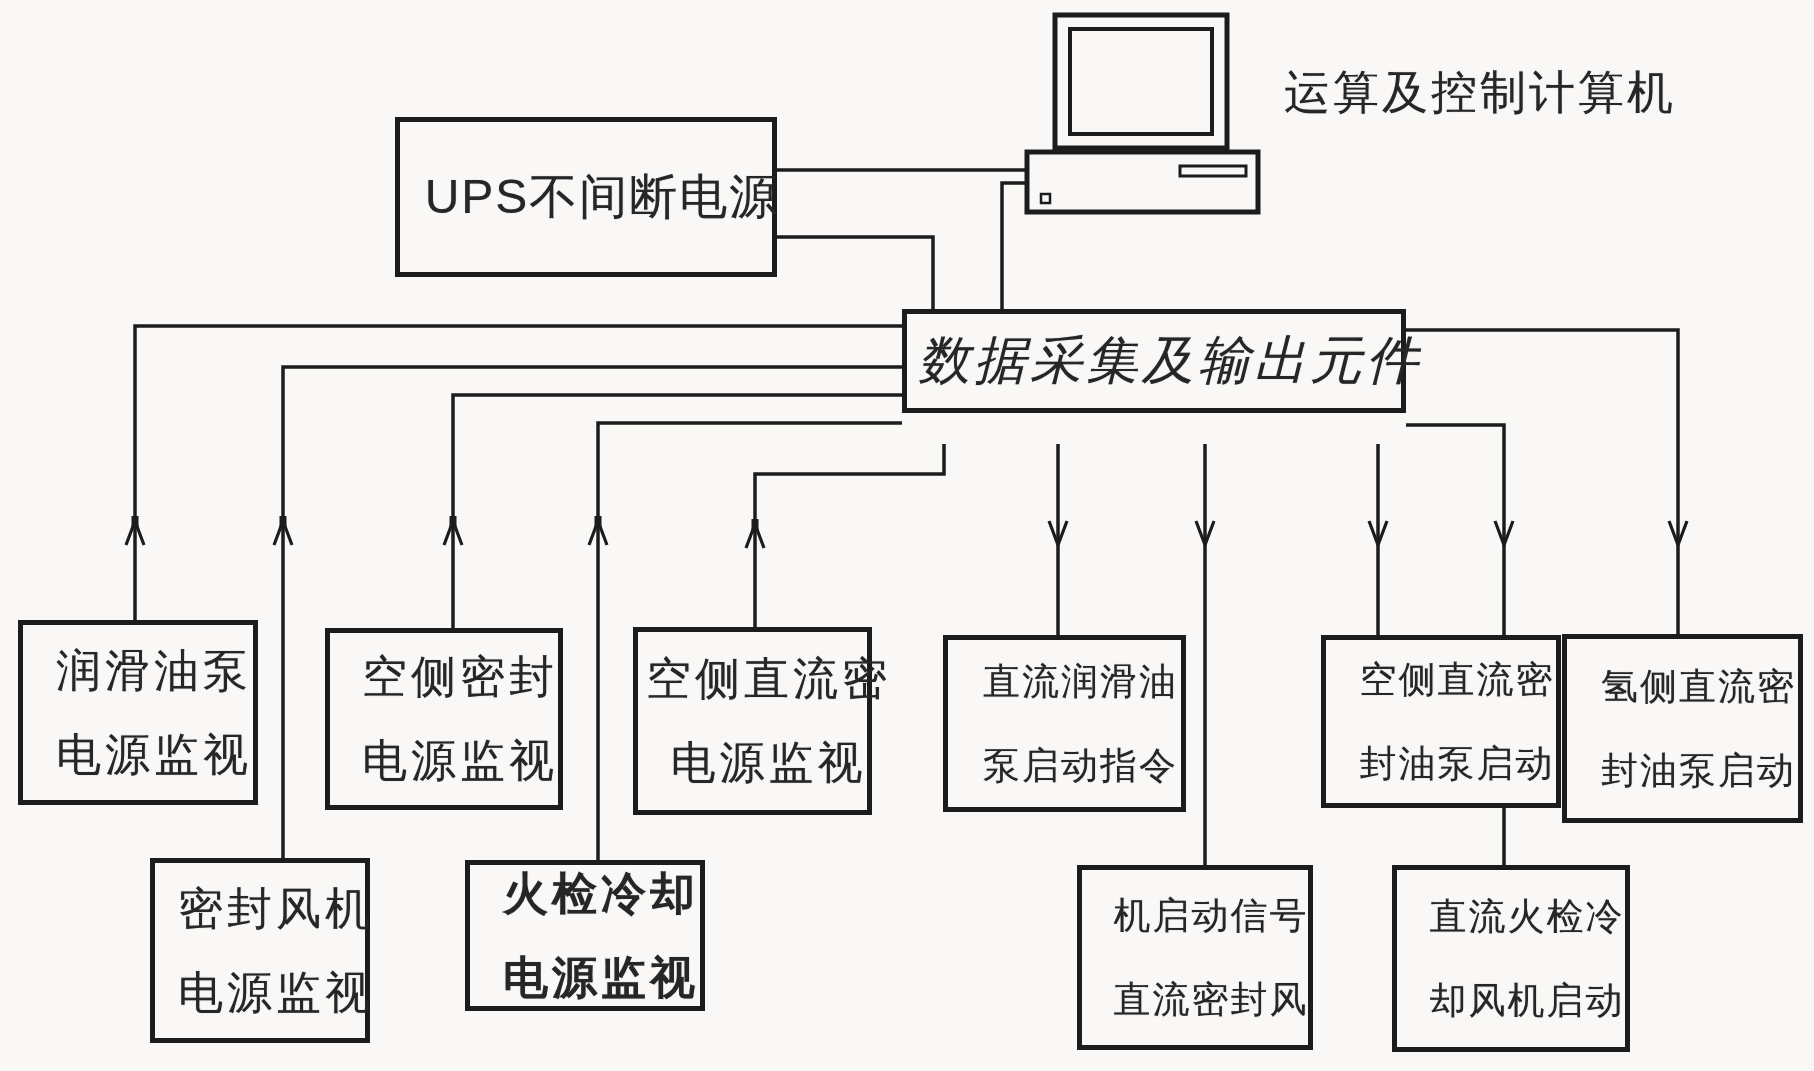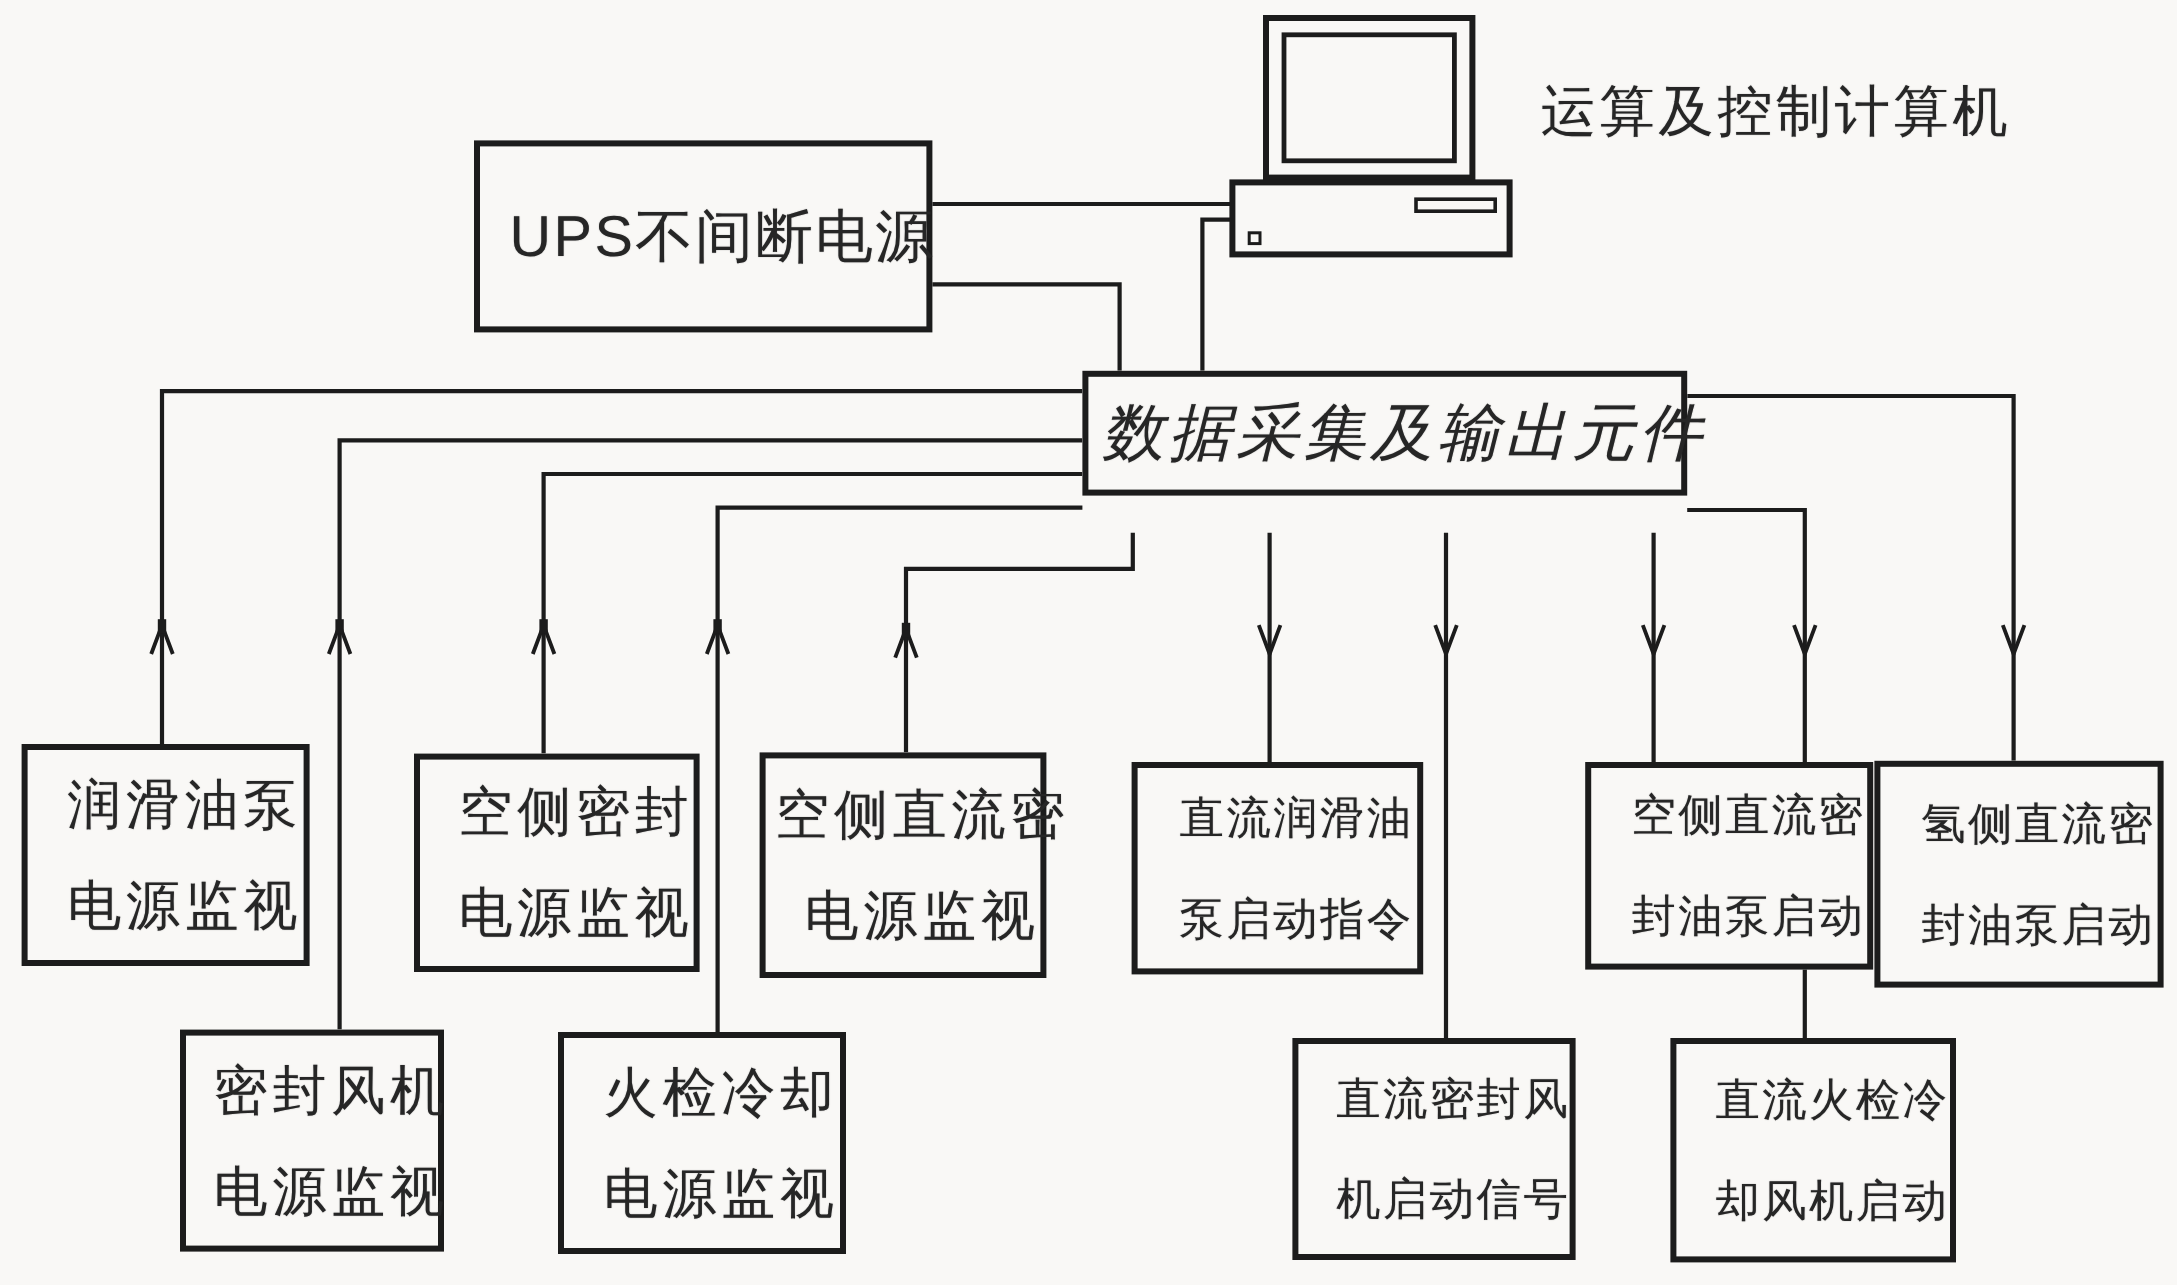--- a/index.html
+++ b/index.html
@@ -26,27 +26,27 @@
     text-align:center;color:var(--txt);
     text-shadow:0 0 1px rgba(40,40,40,.45);
     padding-left:32px;
   }
   .node .ln{white-space:nowrap;}
   .big2{font-size:45px;line-height:84px;letter-spacing:4px;}
   .small2{font-size:37px;line-height:84px;letter-spacing:2px;}
   .ups-box{left:395px;top:117px;width:382px;height:160px;font-size:48px;letter-spacing:2px;}
   .hub-box{left:902px;top:309px;width:504px;height:104px;font-size:52px;letter-spacing:4px;font-style:italic;}
   .a1{left:18px;top:620px;width:240px;height:185px;}
-  .a2{left:325px;top:628px;width:238px;height:182px;margin-left:20px;}
+  .a2{left:325px;top:628px;width:238px;height:182px;}
   .a3{left:633px;top:627px;width:239px;height:188px;}
   .b1{left:943px;top:635px;width:243px;height:177px;}
   .b2{left:1321px;top:635px;width:240px;height:173px;}
   .b3{left:1562px;top:634px;width:241px;height:189px;}
   .c1{left:150px;top:858px;width:220px;height:185px;}
-  .c2{left:465px;top:860px;width:240px;height:185px;}
+  .c2{left:465px;top:860px;width:240px;height:151px;font-weight:bold;}
   .c3{left:1077px;top:865px;width:236px;height:185px;}
   .c4{left:1392px;top:865px;width:238px;height:187px;}
   .computer-label{
     position:absolute;left:1270px;top:62px;
     font-size:46px;letter-spacing:3px;color:var(--txt);
     text-shadow:0 0 1px rgba(40,40,40,.45);
     white-space:nowrap;
     margin-left:14px;
   }
 </style>
@@ -152,22 +152,22 @@
     <div class="ln">密封风机</div>
     <div class="ln">电源监视</div>
   </div>
 
   <div class="node big2 c2">
     <div class="ln">火检冷却</div>
     <div class="ln">电源监视</div>
   </div>
 
   <div class="node small2 c3">
+    <div class="ln">机启动信号</div>
     <div class="ln">直流密封风</div>
-    <div class="ln">机启动信号</div>
   </div>
 
   <div class="node small2 c4">
     <div class="ln">直流火检冷</div>
     <div class="ln">却风机启动</div>
   </div>
 
 </div>
 
 </body></html>

